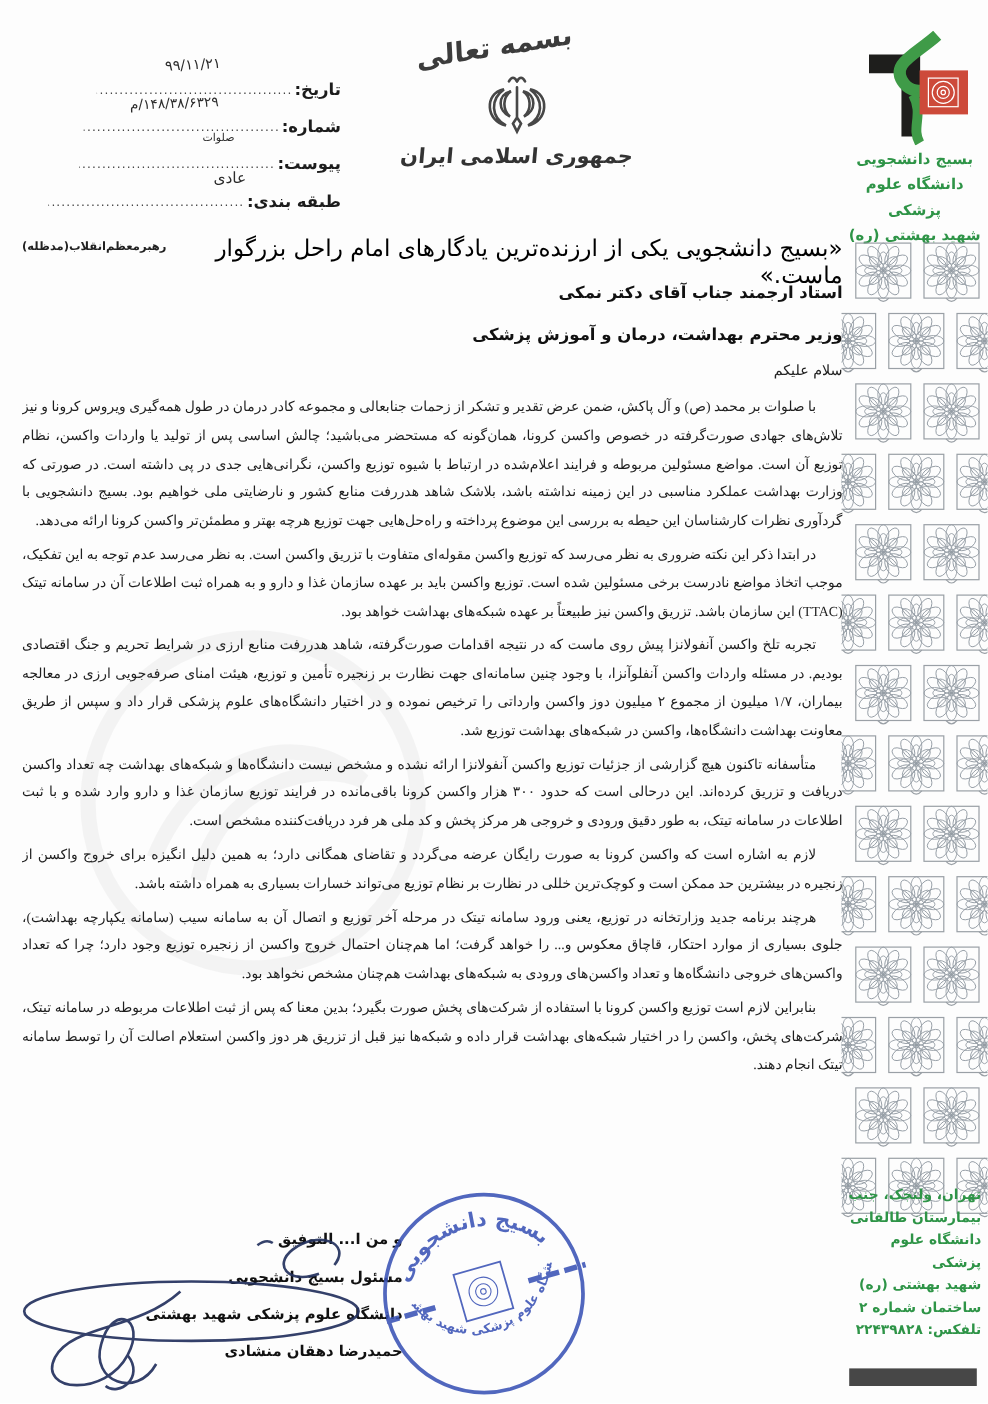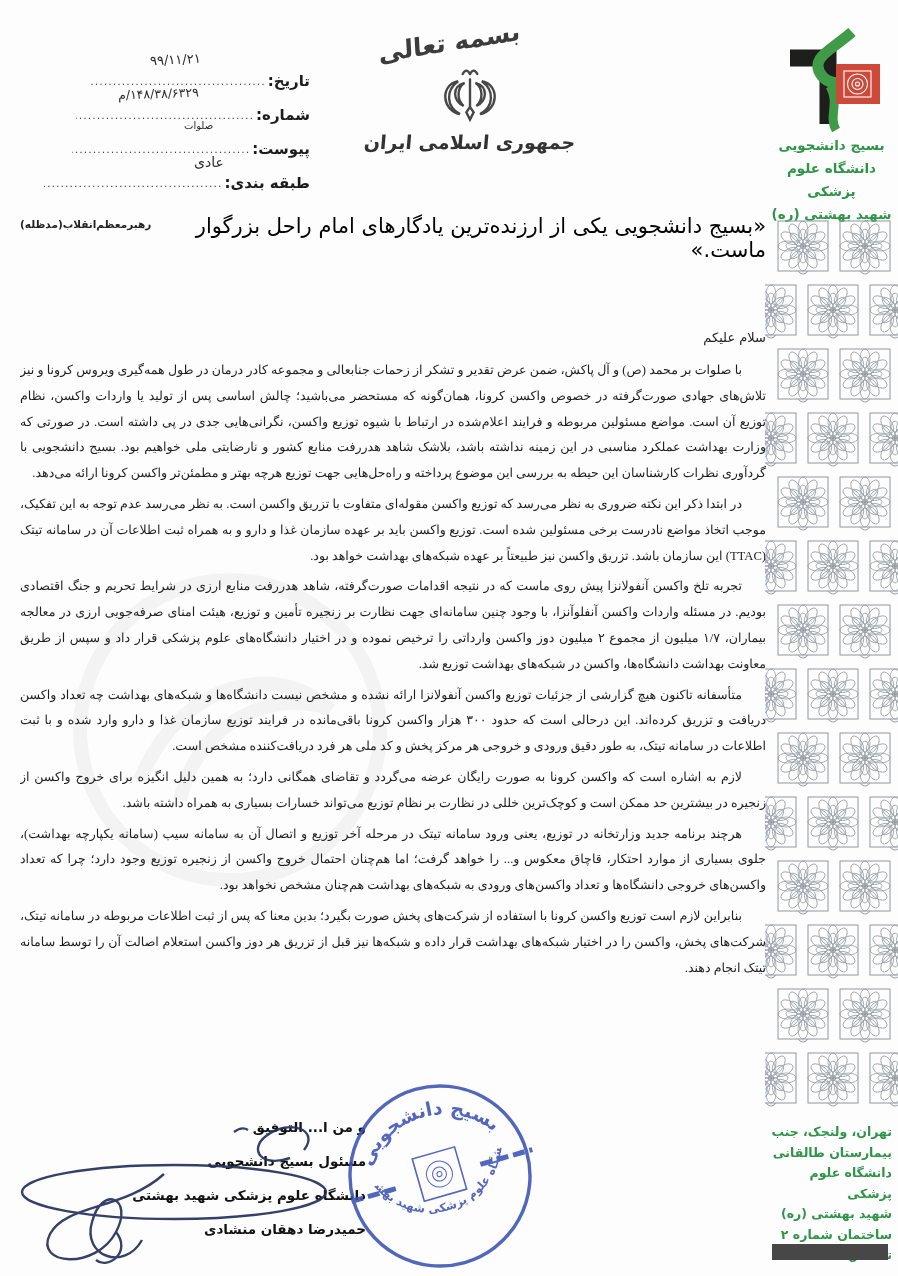--- a/index.html
+++ b/index.html
@@ -24,21 +24,21 @@
   .emblem{position:absolute; left:330px; top:28px; width:280px; text-align:center;}
   .besmele{font-size:25px; font-weight:bold; color:#3c3c3c; transform:rotate(-9deg) skewX(-6deg); display:inline-block; margin-right:40px;}
   .iri-emblem{display:block; margin:2px auto 0 auto;}
   .country{font-size:19px; font-weight:bold; color:#333; transform:skewX(-5deg); display:inline-block; margin-top:2px;}
 
   
   .sidebar{position:absolute; right:0; top:0; width:133px; height:1276px;}
   .org-logo{position:absolute; top:28px; right:14px;}
   .org-text{position:absolute; top:134px; right:0; width:133px; text-align:center; color:#2e9447; font-weight:bold; font-size:13.5px; line-height:23px;}
   .side-pattern{position:absolute; top:212px; right:0;}
-  .side-address{position:absolute; top:1122px; right:6px; width:124px; color:#2e9447; font-weight:bold; font-size:12.5px; line-height:20.5px;}
+  .side-address{position:absolute; top:1076px; right:6px; width:124px; color:#2e9447; font-weight:bold; font-size:12.5px; line-height:20.5px;}
   .dark-bar{position:absolute; top:1244px; right:10px; width:116px; height:16px; background:#474747;}
 
   
   .quote-row{position:absolute; left:20px; top:214px; width:746px; display:flex; justify-content:space-between; align-items:flex-start;}
   .quote{font-size:21px; font-weight:normal; color:#000000; letter-spacing:-0.3px;}
   .quote-attrib{font-size:10.5px; font-weight:bold; color:#222; margin-top:4px; white-space:nowrap;}
   .recipient{position:absolute; left:20px; top:247px; width:746px; font-size:15px; font-weight:bold; color:#111; line-height:38px;}
   .salutation{position:absolute; left:20px; top:330px; width:746px; font-size:13px; color:#222;}
   .body-text{position:absolute; left:20px; top:358px; width:746px; height:726px; overflow:hidden;
     font-size:12.6px; line-height:25.8px; text-align:justify; color:#1e1e1e;}
@@ -198,20 +198,24 @@
       <div>تلفکس: ۲۲۴۳۹۸۲۸</div>
     </div>
     <div class="dark-bar"></div>
   </div>
 
   <div class="quote-row">
     <span class="quote">«بسیج دانشجویی یکی از ارزنده‌ترین یادگارهای امام راحل بزرگوار ماست.»</span>
     <span class="quote-attrib">رهبرمعظم‌انقلاب(مدظله)</span>
   </div>
 
+  <div class="recipient">
+    <div>استاد ارجمند جناب آقای دکتر نمکی</div>
+    <div>وزیر محترم بهداشت، درمان و آموزش پزشکی</div>
+  </div>
 
   <div class="salutation">سلام علیکم</div>
 
   <div class="body-text">
     <p>با صلوات بر محمد (ص) و آل پاکش، ضمن عرض تقدیر و تشکر از زحمات جنابعالی و مجموعه کادر درمان در طول همه‌گیری ویروس کرونا و نیز تلاش‌های جهادی صورت‌گرفته در خصوص واکسن کرونا، همان‌گونه که مستحضر می‌باشید؛ چالش اساسی پس از تولید یا واردات واکسن، نظام توزیع آن است. مواضع مسئولین مربوطه و فرایند اعلام‌شده در ارتباط با شیوه توزیع واکسن، نگرانی‌هایی جدی در پی داشته است. در صورتی که وزارت بهداشت عملکرد مناسبی در این زمینه نداشته باشد، بلاشک شاهد هدررفت منابع کشور و نارضایتی ملی خواهیم بود. بسیج دانشجویی با گردآوری نظرات کارشناسان این حیطه به بررسی این موضوع پرداخته و راه‌حل‌هایی جهت توزیع هرچه بهتر و مطمئن‌تر واکسن کرونا ارائه می‌دهد.</p>
     <p>در ابتدا ذکر این نکته ضروری به نظر می‌رسد که توزیع واکسن مقوله‌ای متفاوت با تزریق واکسن است. به نظر می‌رسد عدم توجه به این تفکیک، موجب اتخاذ مواضع نادرست برخی مسئولین شده است. توزیع واکسن باید بر عهده سازمان غذا و دارو و به همراه ثبت اطلاعات آن در سامانه تیتک (TTAC) این سازمان باشد. تزریق واکسن نیز طبیعتاً بر عهده شبکه‌های بهداشت خواهد بود.</p>
     <p>تجربه تلخ واکسن آنفولانزا پیش روی ماست که در نتیجه اقدامات صورت‌گرفته، شاهد هدررفت منابع ارزی در شرایط تحریم و جنگ اقتصادی بودیم. در مسئله واردات واکسن آنفلوآنزا، با وجود چنین سامانه‌ای جهت نظارت بر زنجیره تأمین و توزیع، هیئت امنای صرفه‌جویی ارزی در معالجه بیماران، ۱/۷ میلیون از مجموع ۲ میلیون دوز واکسن وارداتی را ترخیص نموده و در اختیار دانشگاه‌های علوم پزشکی قرار داد و سپس از طریق معاونت بهداشت دانشگاه‌ها، واکسن در شبکه‌های بهداشت توزیع شد.</p>
     <p>متأسفانه تاکنون هیچ گزارشی از جزئیات توزیع واکسن آنفولانزا ارائه نشده و مشخص نیست دانشگاه‌ها و شبکه‌های بهداشت چه تعداد واکسن دریافت و تزریق کرده‌اند. این درحالی است که حدود ۳۰۰ هزار واکسن کرونا باقی‌مانده در فرایند توزیع سازمان غذا و دارو وارد شده و با ثبت اطلاعات در سامانه تیتک، به طور دقیق ورودی و خروجی هر مرکز پخش و کد ملی هر فرد دریافت‌کننده مشخص است.</p>
     <p>لازم به اشاره است که واکسن کرونا به صورت رایگان عرضه می‌گردد و تقاضای همگانی دارد؛ به همین دلیل انگیزه برای خروج واکسن از زنجیره در بیشترین حد ممکن است و کوچک‌ترین خللی در نظارت بر نظام توزیع می‌تواند خسارات بسیاری به همراه داشته باشد.</p>
     <p>هرچند برنامه جدید وزارتخانه در توزیع، یعنی ورود سامانه تیتک در مرحله آخر توزیع و اتصال آن به سامانه سیب (سامانه یکپارچه بهداشت)، جلوی بسیاری از موارد احتکار، قاچاق معکوس و... را خواهد گرفت؛ اما هم‌چنان احتمال خروج واکسن از زنجیره توزیع وجود دارد؛ چرا که تعداد واکسن‌های خروجی دانشگاه‌ها و تعداد واکسن‌های ورودی به شبکه‌های بهداشت هم‌چنان مشخص نخواهد بود.</p>

